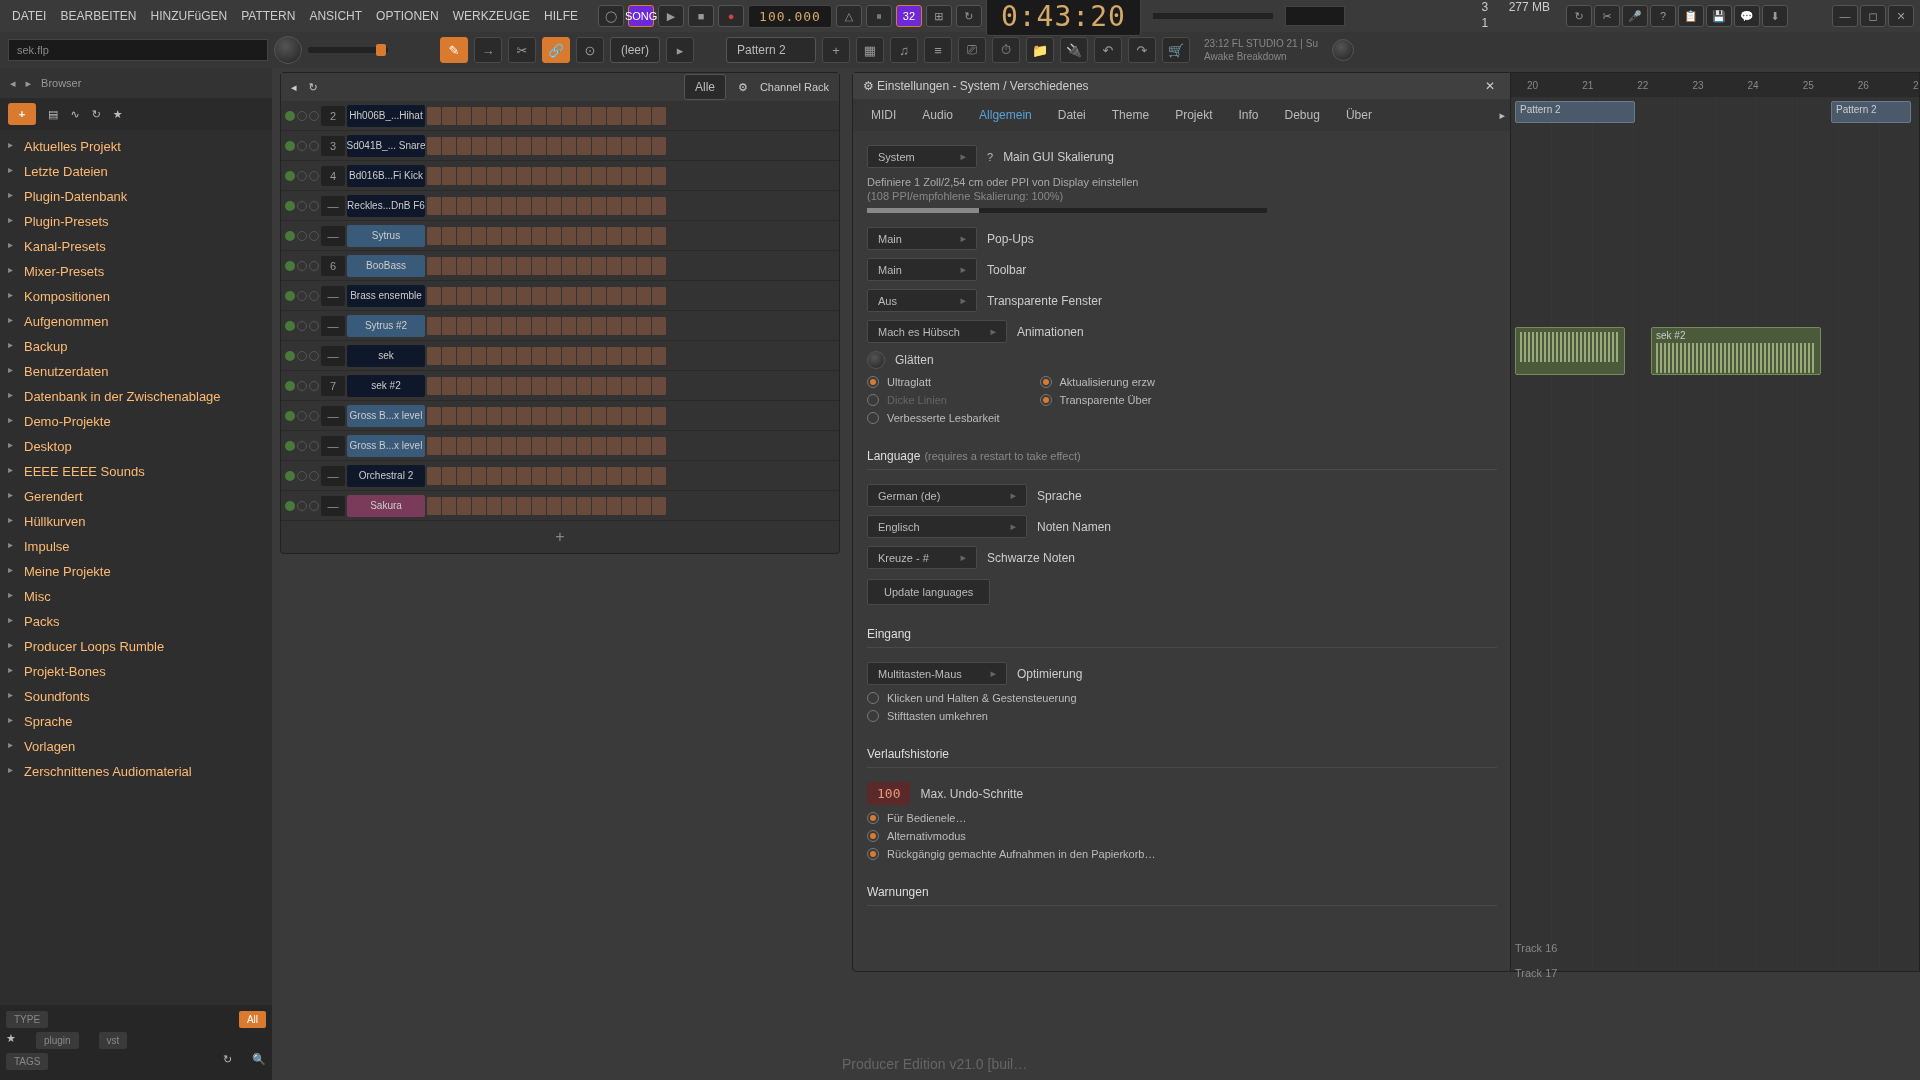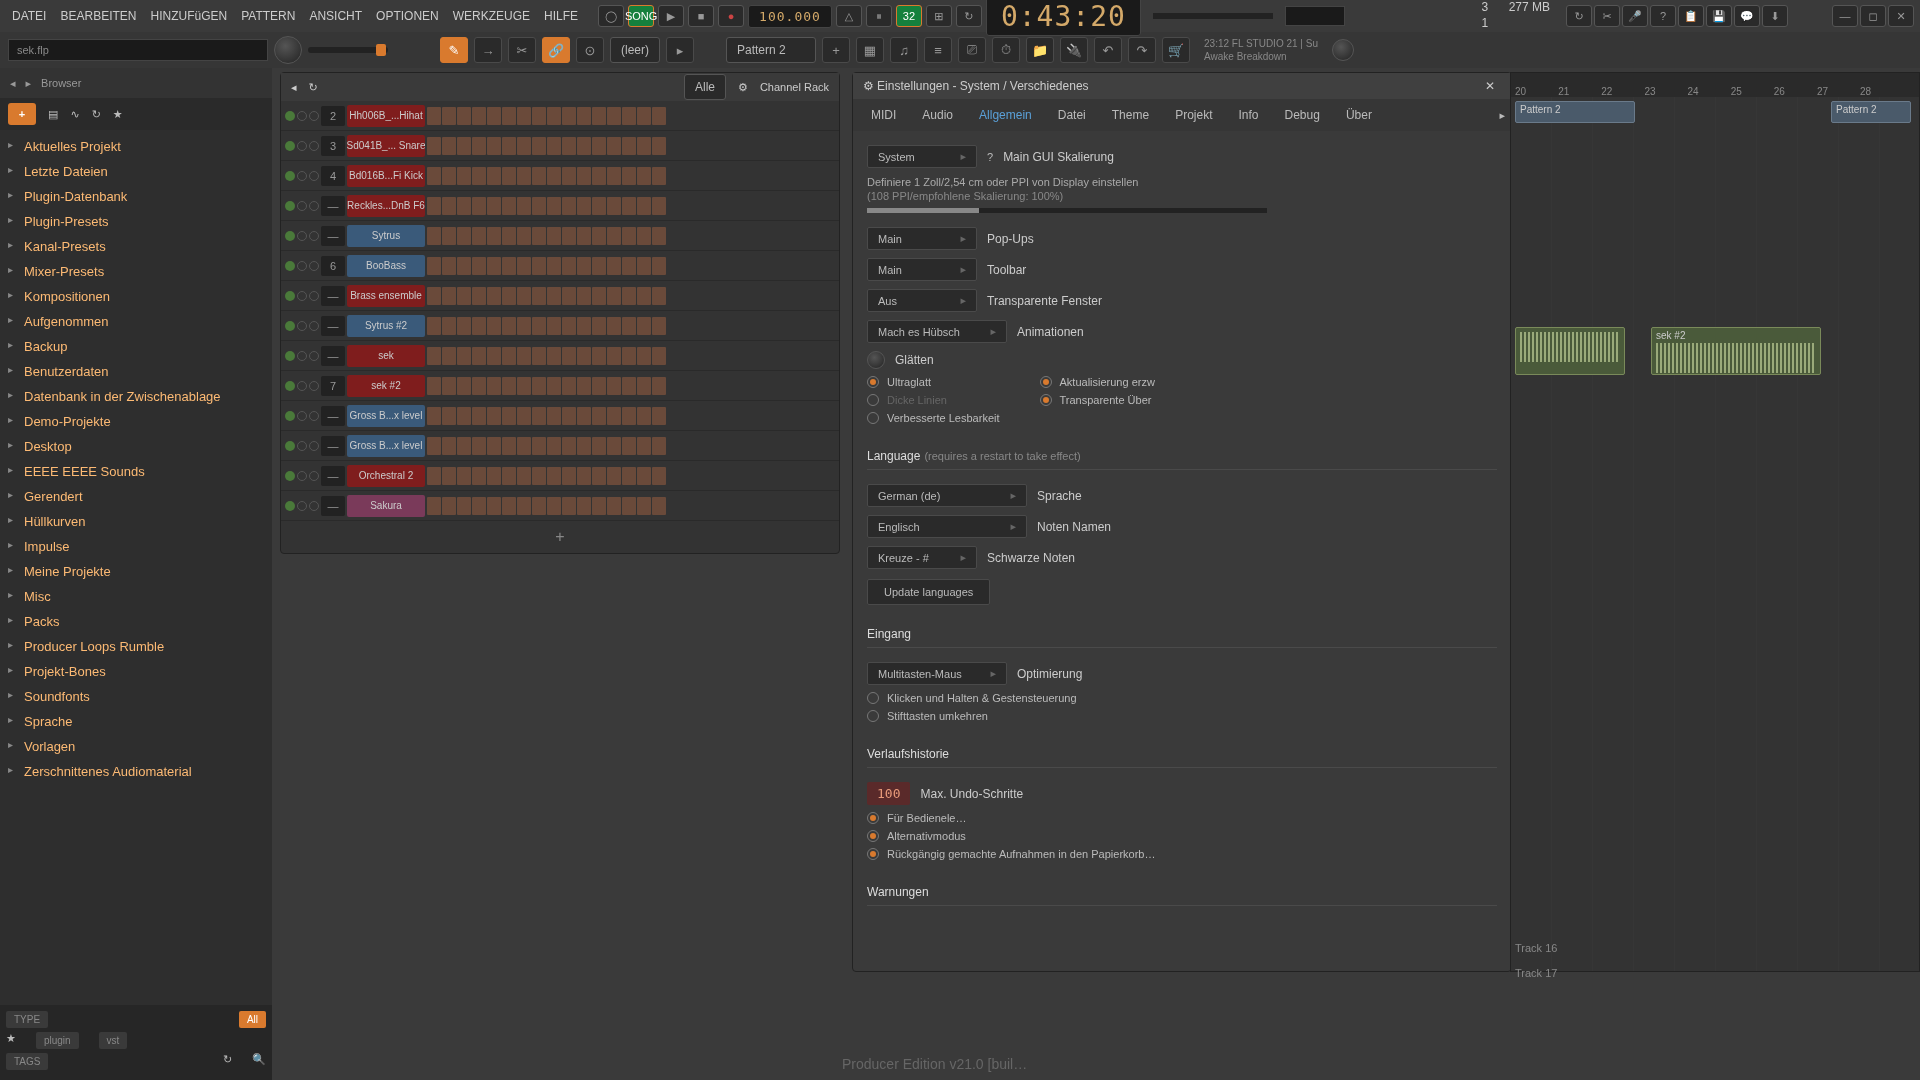--- a/index.html
+++ b/index.html
@@ -1,21 +1,21 @@
 <!DOCTYPE html>
 <html><head>
 <meta charset="utf-8">
 <style>
 *{margin:0;padding:0;box-sizing:border-box;font-family:Arial,sans-serif;user-select:none}
 body{background:#2a2a2a;color:#bbb;font-size:11px;overflow:hidden;width:1920px;height:1080px;position:relative}
 .menubar{height:32px;background:#3a3a3a;display:flex;align-items:center;padding:0 6px;gap:2px}
 .menubar span{padding:4px 6px;color:#ccc;font-size:12px;cursor:pointer}
 .transport{display:flex;align-items:center;gap:4px;margin-left:12px}
 .tbtn{width:26px;height:22px;background:#2a2a2a;border:1px solid #555;border-radius:3px;display:flex;align-items:center;justify-content:center;cursor:pointer;color:#999}
-.tbtn.orange{background:#15803d;color:#fff;border-color:#d97a2e}
+.tbtn.orange{background:#6d28d9;color:#fff;border-color:#d97a2e}
 .lcd{background:#1a1a1a;border:1px solid #444;padding:3px 10px;color:#d4a969;font-family:monospace;font-size:13px;letter-spacing:1px;border-radius:3px}
 .lcd.big{font-size:28px;padding:2px 14px}
 .toolbar2{height:36px;background:#363636;display:flex;align-items:center;padding:0 8px;gap:6px}
 .hint{background:#1a1a1a;border:1px solid #444;color:#888;padding:4px 8px;width:260px;height:22px;font-size:11px}
 .knob{width:28px;height:28px;border-radius:50%;background:radial-gradient(circle at 40% 35%,#555,#222);border:1px solid #555}
 .slider-h{width:80px;height:6px;background:#222;border-radius:3px;position:relative}
 .slider-h .thumb{position:absolute;right:2px;top:-3px;width:10px;height:12px;background:#d97a2e;border-radius:2px}
 .icon-btn{width:28px;height:26px;background:#2a2a2a;border:1px solid #4a4a4a;border-radius:3px;display:flex;align-items:center;justify-content:center;cursor:pointer;color:#999;font-size:13px}
 .icon-btn.active{background:#d97a2e;color:#fff;border-color:#d97a2e}
 .pattern-sel{background:#2a2a2a;border:1px solid #555;padding:5px 10px;color:#bbb;font-size:12px;border-radius:3px}
@@ -32,21 +32,21 @@
 .tag{background:#3a3a3a;padding:3px 8px;font-size:10px;color:#888;border-radius:2px}
 .tag.orange{background:#d97a2e;color:#fff}
 .workspace{flex:1;position:relative;background:#3a3a3a}
 .channel-rack{position:absolute;left:8px;top:4px;width:560px;background:#333;border:1px solid #222;border-radius:4px}
 .cr-head{height:28px;display:flex;align-items:center;padding:0 10px;gap:12px;background:#3a3a3a;color:#ccc}
 .cr-body{max-height:480px}
 .ch-row{height:30px;display:flex;align-items:center;gap:2px;padding:0 4px;border-bottom:1px solid #2a2a2a}
 .ch-led{width:10px;height:10px;border-radius:50%;background:#4a7a3a}
 .ch-dot{width:10px;height:10px;border-radius:50%;background:#333;border:1px solid #555}
 .ch-num{width:24px;height:20px;background:#222;color:#999;font-size:11px;display:flex;align-items:center;justify-content:center;border-radius:2px}
-.ch-btn{width:78px;height:22px;background:#7f1d1d;color:#ccc;font-size:10px;display:flex;align-items:center;justify-content:center;border-radius:2px;overflow:hidden;white-space:nowrap;cursor:pointer}
+.ch-btn{width:78px;height:22px;background:#0f172a;color:#ccc;font-size:10px;display:flex;align-items:center;justify-content:center;border-radius:2px;overflow:hidden;white-space:nowrap;cursor:pointer}
 .ch-btn.blue{background:#3a5a7a}
 .ch-btn.pink{background:#7a3a5a}
 .steps{display:flex;gap:1px;flex:1}
 .step{width:14px;height:18px;background:#6a4a3a;border-radius:1px}
 .ch-add{height:32px;display:flex;align-items:center;justify-content:center;color:#888;font-size:16px;cursor:pointer}
 .settings{position:absolute;left:580px;top:4px;width:660px;height:900px;background:#3a3a3a;border:1px solid #222;border-radius:4px;display:flex;flex-direction:column}
 .set-title{height:26px;display:flex;align-items:center;padding:0 10px;background:#404040;color:#ccc;font-size:12px}
 .set-close{margin-left:auto;cursor:pointer;padding:2px 6px}
 .set-tabs{height:32px;display:flex;align-items:center;background:#363636;padding:0 6px;gap:2px}
 .set-tab{padding:6px 12px;color:#bbb;font-size:12px;cursor:pointer;border-radius:3px}
@@ -65,21 +65,21 @@
 .progress-fill{width:28%;height:100%;background:#888}
 .radio-row{display:flex;align-items:center;gap:8px;padding:3px 0}
 .radio{width:12px;height:12px;border-radius:50%;border:1px solid #777;position:relative}
 .radio.on::after{content:"";position:absolute;inset:2px;border-radius:50%;background:#d97a2e}
 .radio-label{color:#bbb;font-size:11px}
 .radio-label.dim{color:#666}
 .two-col{display:flex;gap:40px}
 .num-box{background:#5a2a2a;color:#e89a7a;padding:4px 10px;font-family:monospace;font-size:13px;border-radius:2px}
 .upd-btn{background:#2a2a2a;border:1px solid #4a4a4a;padding:6px 16px;color:#bbb;font-size:11px;border-radius:2px;cursor:pointer;display:inline-block;margin-top:6px}
 .playlist{position:absolute;right:0;top:4px;width:410px;height:900px;background:#333;border:1px solid #222}
-.pl-ruler{height:24px;background:#2a2a2a;display:flex;align-items:flex-end;padding:0 4px;color:#888;font-size:10px;gap:32px;overflow:hidden}
+.pl-ruler{height:24px;background:#2a2a2a;display:flex;align-items:center;padding:0 16px;color:#888;font-size:10px;gap:44px;overflow:hidden}
 .pl-body{position:relative;height:calc(100% - 24px);background:repeating-linear-gradient(90deg,#333 0,#333 40px,#363636 40px,#363636 41px)}
 .clip{position:absolute;height:22px;background:#4a5a6a;border:1px solid #6a7a8a;color:#ccc;font-size:10px;padding:2px 4px;border-radius:2px;overflow:hidden}
 .clip.audio{height:48px;background:#4a5a3a;border-color:#7a8a5a}
 .wave{height:30px;background:repeating-linear-gradient(90deg,#9aaa7a 0,#9aaa7a 2px,#4a5a3a 2px,#4a5a3a 4px);margin-top:2px}
 .track-label{position:absolute;left:4px;color:#888;font-size:11px}
 .spacer{flex:1}
 .info-box{color:#888;font-size:10px;line-height:1.3;padding:0 8px}
 .version-text{position:absolute;left:570px;bottom:8px;color:#666;font-size:14px}
 </style>
 </head>

